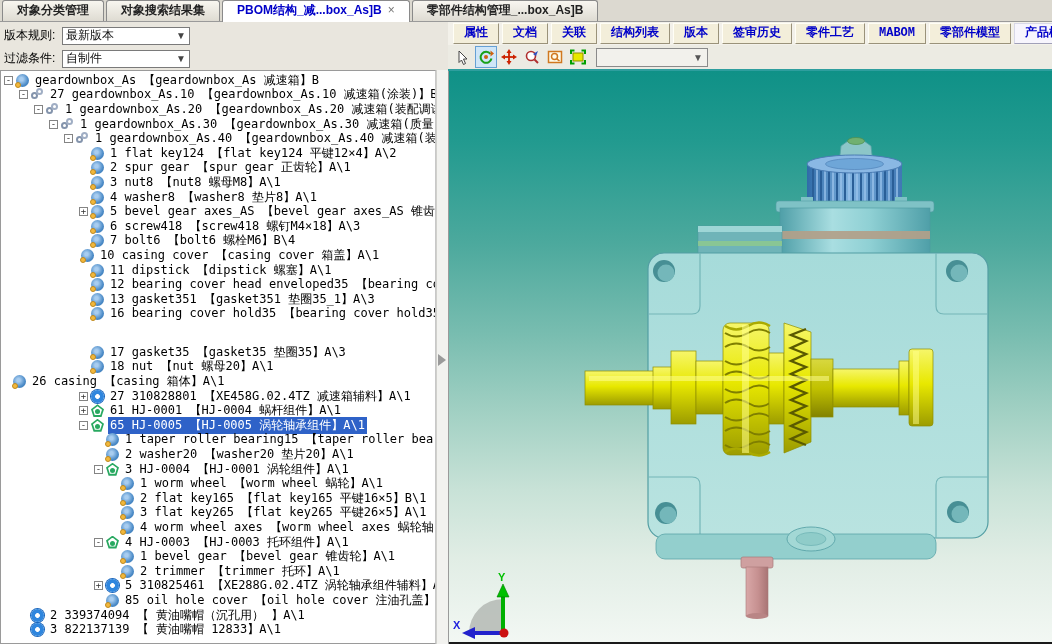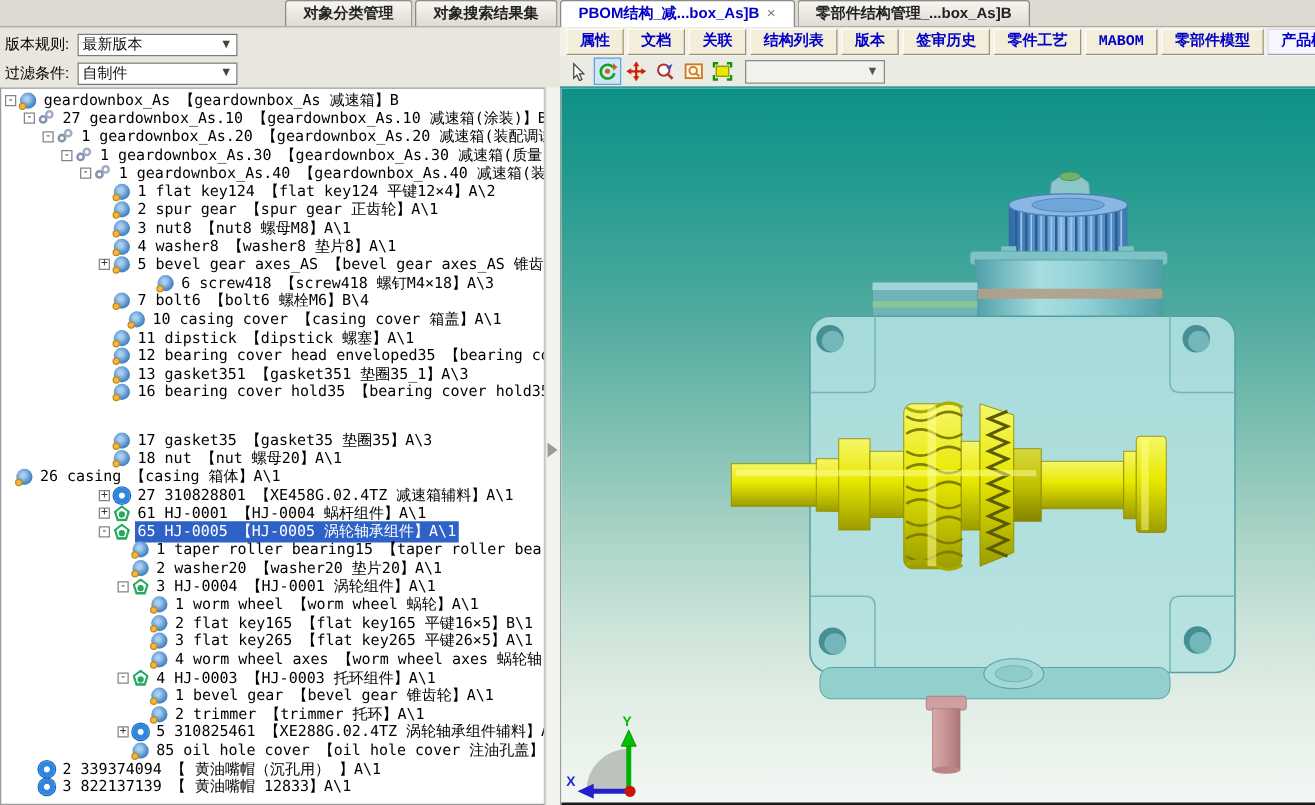--- a/index.html
+++ b/index.html
@@ -2,21 +2,21 @@
 <html style="--sel: #2e62c8; --tabblue: #0000c8;"><head>
 <meta charset="utf-8">
 <style>
   html,body{margin:0;padding:0;}
   body{font-family:"Liberation Sans",sans-serif;background:#888;}
   .app{position:relative;width:1052px;height:644px;background:#e9e6de;overflow:hidden;
        font-size:12px;color:#111;}
 
   
   .tabbar{height:22px;display:flex;align-items:flex-end;background:#dcd9d0;
-          border-bottom:1px solid #9a9a9a;padding-left:2px;box-sizing:border-box;justify-content:center;}
+          border-bottom:1px solid #9a9a9a;padding-left:2px;box-sizing:border-box;}
   .ttab{height:20px;line-height:19px;padding:0 14px;margin-right:2px;
         background:linear-gradient(#f8f6f0,#dedbd2);
         border:1px solid #8a8a8a;border-bottom:none;border-radius:3px 3px 0 0;
         font-weight:bold;color:#222;white-space:nowrap;cursor:default;}
   .ttab.active{background:#fff;color:var(--tabblue);height:21px;margin-bottom:-1px;}
   .ttab .close{color:#777;font-weight:normal;margin-left:6px;}
 
   
   .main{display:flex;height:622px;}
   .left{width:448px;display:flex;flex-direction:column;background:#e9e6de;}
@@ -155,31 +155,31 @@
             <div class="trow" style="padding-left: 78px;">
               <span class="exp none"></span>
               <span class="tico part"></span>
               <span class="tlabel">4 washer8 【washer8 垫片8】A\1</span>
             </div>
             <div class="trow" style="padding-left: 78px;">
               <span class="exp">+</span>
               <span class="tico part"></span>
               <span class="tlabel">5 bevel gear axes_AS 【bevel gear axes_AS 锥齿轮部件】A\1</span>
             </div>
-            <div class="trow" style="padding-left: 78px; margin-left: 35px;">
+            <div class="trow" style="padding-left: 78px;">
               <span class="exp none"></span>
               <span class="tico part"></span>
               <span class="tlabel">6 screw418 【screw418 螺钉M4×18】A\3</span>
             </div>
             <div class="trow" style="padding-left: 78px;">
               <span class="exp none"></span>
               <span class="tico part"></span>
               <span class="tlabel">7 bolt6 【bolt6 螺栓M6】B\4</span>
             </div>
-            <div class="trow" style="padding-left: 90px; align-items: center;">
+            <div class="trow" style="padding-left: 68px; align-items: center;">
               <span class="exp none"></span>
               <span class="tico part"></span>
               <span class="tlabel">10 casing cover 【casing cover 箱盖】A\1</span>
             </div>
             <div class="trow" style="padding-left: 78px;">
               <span class="exp none"></span>
               <span class="tico part"></span>
               <span class="tlabel">11 dipstick 【dipstick 螺塞】A\1</span>
             </div>
             <div class="trow" style="padding-left: 78px;">

